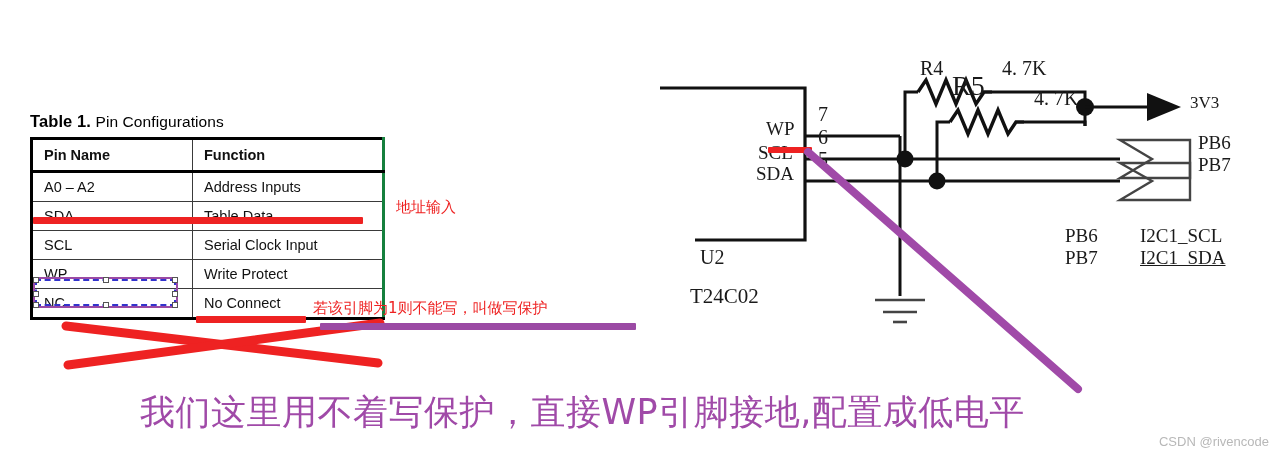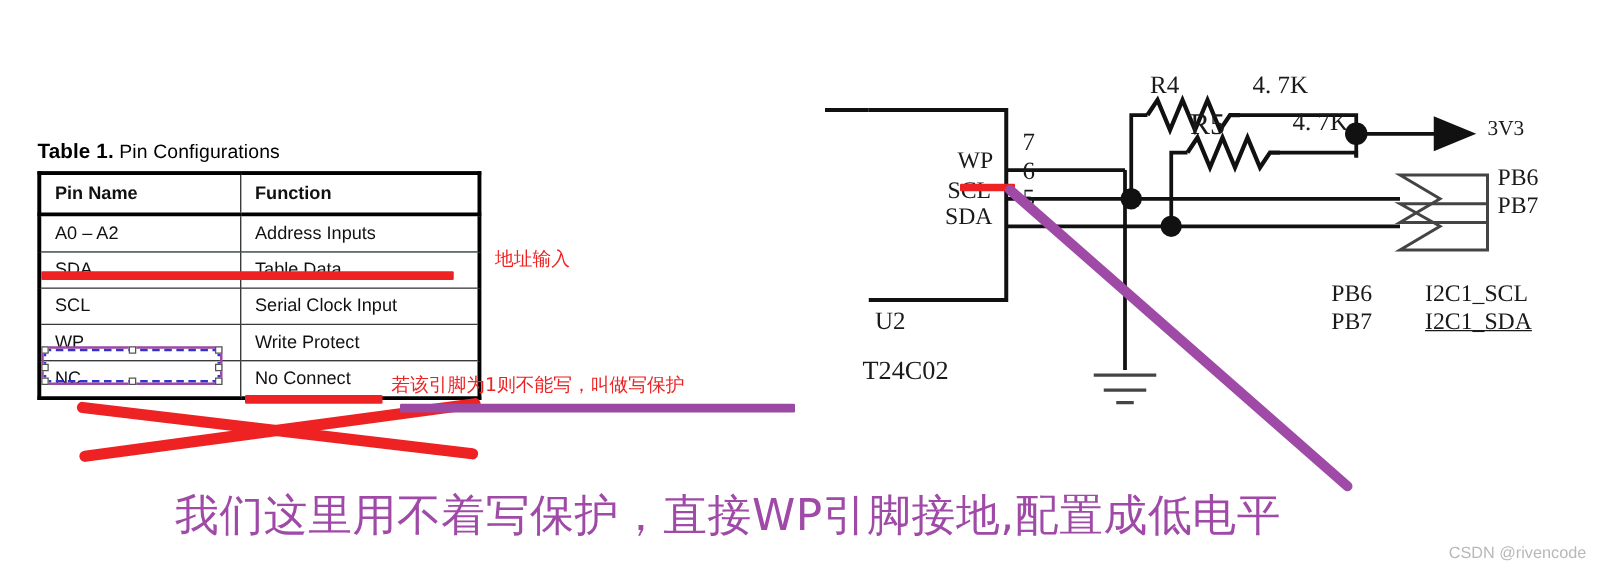--- a/index.html
+++ b/index.html
@@ -35,21 +35,21 @@
     letter-spacing: .1px;
   }
   #table-caption .cap-strong {
     font-weight: bold;
     font-size: 16.5px;
   }
   #pin-table {
     border-collapse: collapse;
     width: 355px;
     table-layout: fixed;
-    background: #14532d;
+    background: #f9a8d4;
   }
   #pin-table td {
     border: 1px solid #3a3a3a;
     height: 28px;
     padding: 0 0 0 11px;
     font-size: 14.5px;
     color: #111;
     vertical-align: middle;
     background: #fff;
   }
@@ -59,21 +59,21 @@
     border-bottom: 3px solid #000;
   }
   #pin-table tr.head td:first-child { border-top: 3px solid #000; }
   #pin-table tr.head td:last-child  { border-top: 3px solid #000; }
   #pin-table tr:last-child td { border-bottom: 3px solid #000; }
   #pin-table td:first-child {
     width: 148px;
     border-left: 3px solid #000;
   }
   #pin-table td:last-child {
-    border-right: 3px solid #000000;
+    border-right: 3px solid #15803d;
   }
   
   .overlay {
     position: absolute;
     left: 0; top: 13px;
     width: 1283px; height: 457px;
     pointer-events: none;
   }
   .red-underline {
     position: absolute;
@@ -276,21 +276,21 @@
 
     <div class="sch-text" style="left:158px; top:103px; font-size:20px;">7</div>
     <div class="sch-text" style="left:158px; top:126px; font-size:20px;">6</div>
     <div class="sch-text" style="left:158px; top:148px; font-size:20px;">5</div>
 
     <div class="sch-text" style="left:40px;  top:246px; font-size:20px;">U2</div>
     <div class="sch-text" style="left:30px;  top:284px; font-size:21px;">T24C02</div>
 
     <div class="sch-text" style="left:260px; top:57px;  font-size:20px;">R4</div>
     <div class="sch-text" style="left:342px; top:57px;  font-size:20px;">4. 7K</div>
-    <div class="sch-text" style="left:292px; top:87px;  font-size:24px;text-align:right;">R5</div>
+    <div class="sch-text" style="left:292px; top:70px;  font-size:28px;text-align:right;">R5</div>
     <div class="sch-text" style="left:374px; top:87px;  font-size:20px;">4. 7K</div>
 
     <div class="sch-text" style="left:530px; top:93px;  font-size:17px;">3V3</div>
     <div class="sch-text" style="left:538px; top:132px; font-size:19px;">PB6</div>
     <div class="sch-text" style="left:538px; top:154px; font-size:19px;">PB7</div>
 
     <div class="sch-text" style="left:405px; top:225px; font-size:19px;">PB6</div>
     <div class="sch-text" style="left:480px; top:225px; font-size:19px;">I2C1_SCL</div>
     <div class="sch-text" style="left:405px; top:247px; font-size:19px;">PB7</div>
     <div class="sch-text" style="left:480px; top:247px; font-size:19px;text-decoration:underline;">I2C1_SDA</div>

